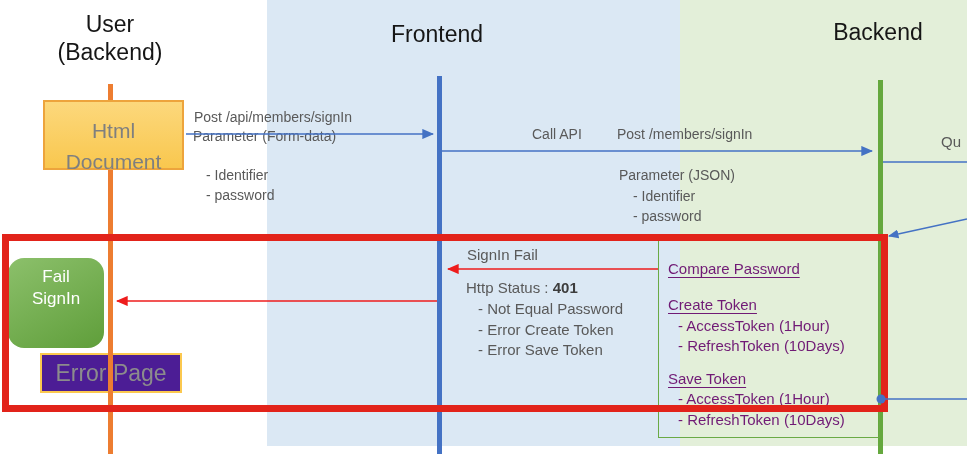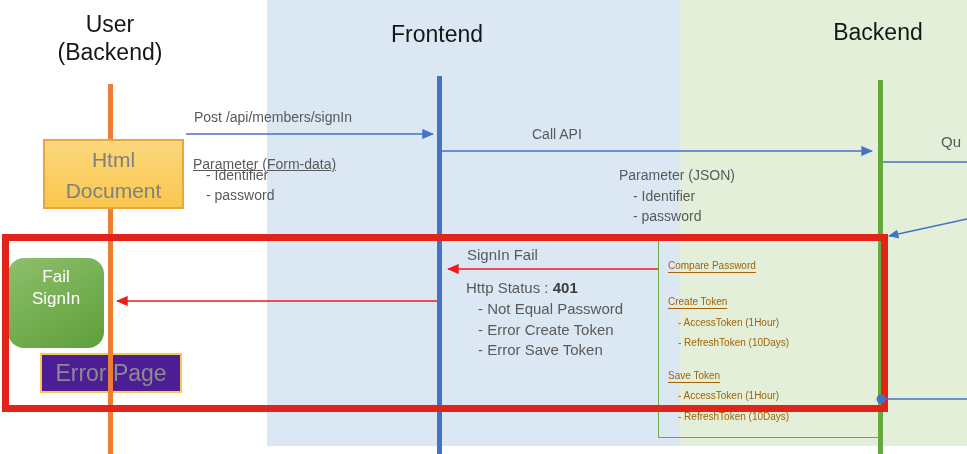--- a/index.html
+++ b/index.html
@@ -15,28 +15,28 @@
   
   .lifeline{z-index:2;}
   .ll-user{left:108px;top:84px;width:5px;height:370px;background:#ed7d31;}
   .ll-frontend{left:437px;top:76px;width:5px;height:378px;background:#4472c4;}
   .ll-backend{left:878px;top:80px;width:5px;height:374px;background:#65a83e;}
   
   .hdr{z-index:3;color:#161616;font-size:23px;text-align:center;line-height:28px;}
   
   .node{z-index:3;box-sizing:border-box;text-align:center;}
   .html-doc{left:43px;top:100px;width:141px;height:70px;border:2px solid #eda43c;
-    background:linear-gradient(180deg,#fcd87c,#f9c74e);color:#7f7f7f;font-size:21px;line-height:31px;padding-top:3px;margin-top:39px;}
+    background:linear-gradient(180deg,#fcd87c,#f9c74e);color:#7f7f7f;font-size:21px;line-height:31px;padding-top:13px;}
   .fail-signin{left:8px;top:258px;width:96px;height:90px;border-radius:16px;
     background:linear-gradient(150deg,#8cc06b,#5f9e3a);color:#ffffff;font-size:17px;line-height:22px;padding-top:8px;}
   .error-page{left:40px;top:353px;width:142px;height:40px;border:2px solid #fbc84f;
     background:#4c1d95;color:#8c8c8c;font-size:23px;line-height:36px;z-index:1;}
   
   .token-box{left:658px;top:239px;width:222px;height:199px;border:1.5px solid #6aaa45;box-sizing:border-box;z-index:3;background:transparent;}
-  .op{z-index:3;color:#a16207;font-size:10px;white-space:nowrap;}
+  .op{z-index:3;color:#701a75;font-size:15px;white-space:nowrap;}
   .op.u{text-decoration:underline;text-underline-offset:3px;}
   
   .lbl{z-index:4;color:#595959;font-size:14px;white-space:nowrap;}
   .lbl.big{font-size:15px;}
   .status-code{font-weight:bold;color:#3d3d3d;}
   
   .red-box{left:2px;top:234px;width:886px;height:178px;border:7px solid #e2231a;box-sizing:border-box;z-index:5;}
   svg.arrows{position:absolute;left:0;top:0;z-index:6;}
 </style>
 </head>
@@ -65,25 +65,26 @@
   <div class="abs node html-doc">
     <div>Html</div>
     <div>Document</div>
   </div>
   <div class="abs node fail-signin">
     <div>Fail</div>
     <div>SignIn</div>
   </div>
 
   <div class="abs lbl" style="left:194px;top:109px;">Post /api/members/signIn</div>
-  <div class="abs lbl" style="left:193px;top:156px;text-decoration:underline;">Parameter (Form-data)</div>
+  <div class="abs lbl" style="left:193px;top:128px;">Parameter (Form-data)</div>
   <div class="abs lbl" style="left:206px;top:167px;">- Identifier</div>
   <div class="abs lbl" style="left:206px;top:187px;">- password</div>
 
   <div class="abs lbl" style="left:520px;top:126px;margin-left:12px;">Call API</div>
+  <div class="abs lbl" style="left:617px;top:126px;">Post /members/signIn</div>
   <div class="abs lbl" style="left:619px;top:167px;">Parameter (JSON)</div>
   <div class="abs lbl" style="left:633px;top:188px;">- Identifier</div>
   <div class="abs lbl" style="left:633px;top:208px;">- password</div>
 
   <div class="abs lbl big" style="left:941px;top:133px;">Qu</div>
 
   <div class="abs lbl big" style="left:467px;top:246px;">SignIn Fail</div>
   <div class="abs lbl big" style="left:466px;top:279px;">
     <span>Http Status : </span><span class="status-code">401</span>
   </div>

